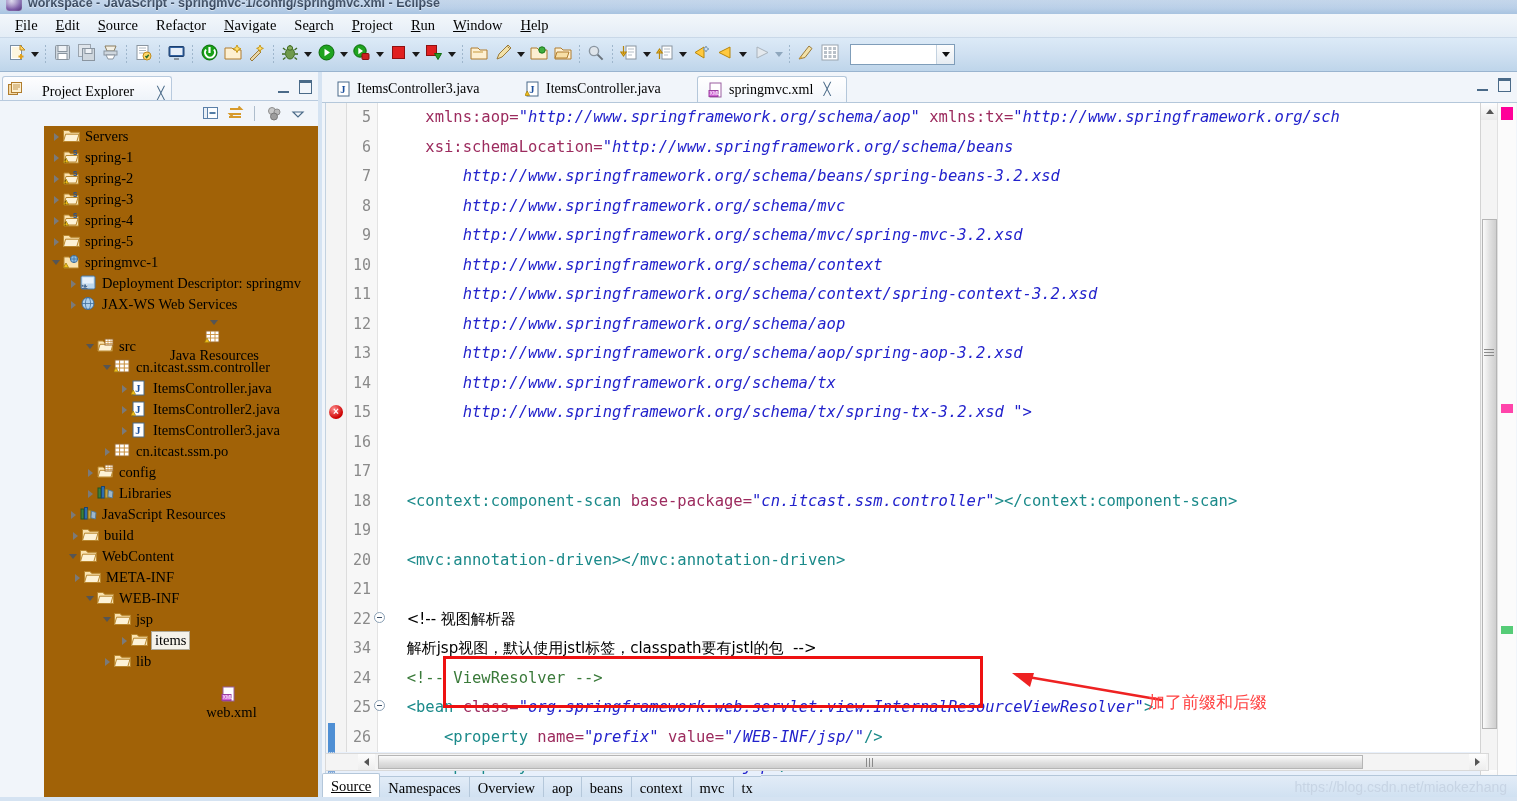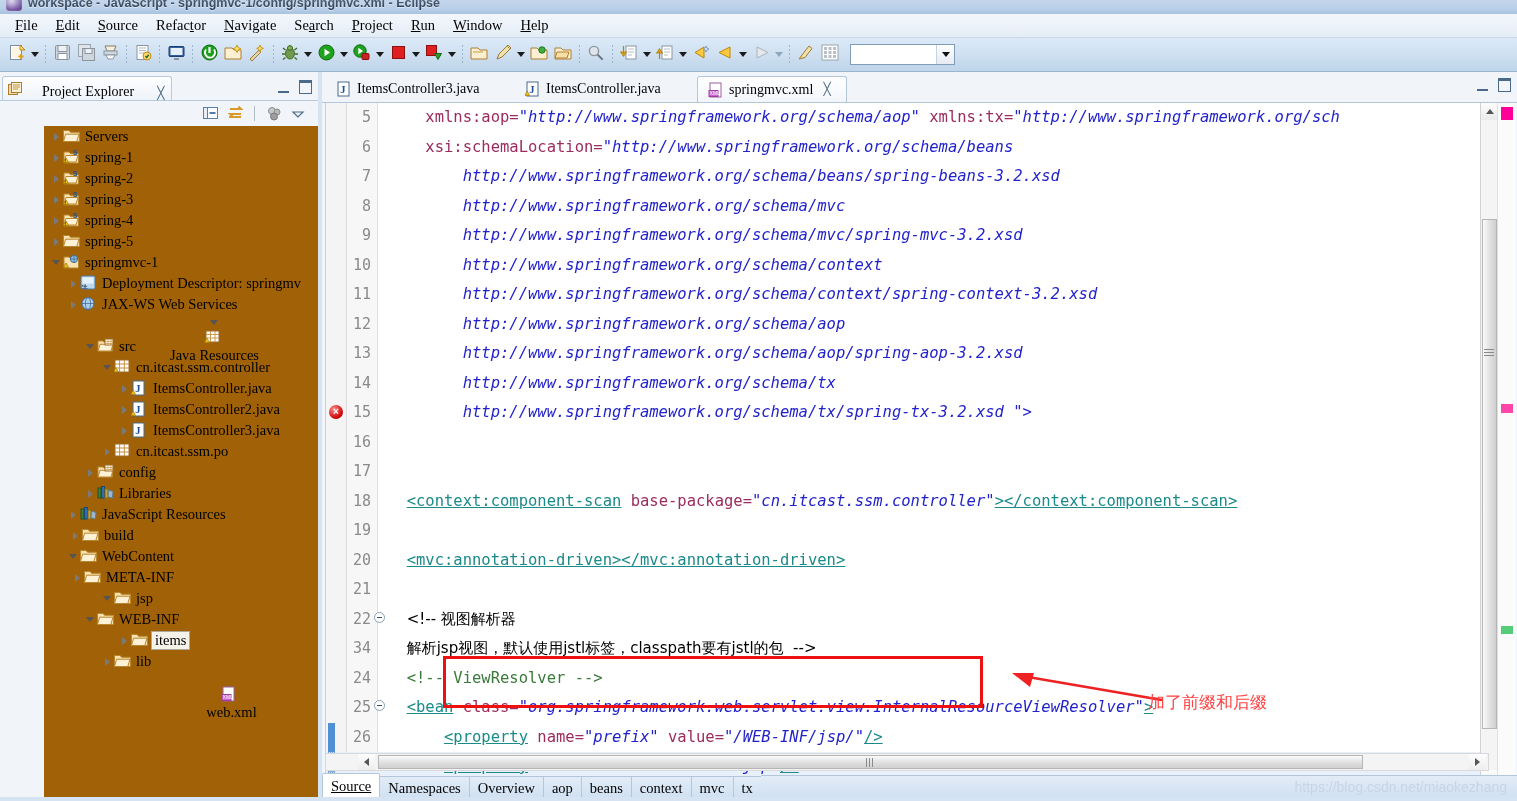--- a/index.html
+++ b/index.html
@@ -255,21 +255,21 @@
   }
   .chg-hatch {
     position: absolute; left: 2px; top: 0; width: 7px; height: 29.5px;
     background-image:
       repeating-linear-gradient(0deg, #7fa8d8 0 1px, transparent 1px 2px),
       repeating-linear-gradient(90deg, #7fa8d8 0 1px, transparent 1px 2px);
     background-color: #ccdcef;
   }
 
   
-  .s-tag { color: #1b8a8a; text-decoration: underline; }
+  .s-tag { color: #1b8a8a; }
   .s-attr { color: #9c2b5e; }
   .s-val { color: #2222cc; font-style: italic; }
   .s-cmt { color: #3a7a3a; }
   .s-plain { color: #000; }
   .s-cjk { color: #000; font-family: "DejaVu Sans", sans-serif; font-size: 15px; }
 
   
   .vsb {
     position: absolute; right: 19px; top: 31px; width: 17px; height: 684px;
     background: #f4f4f4; border-left: 1px solid #d3d3d3;
@@ -865,35 +865,35 @@
           <span class="tlabel">WebContent</span>
         </div>
         <div class="tnode" style="padding-left: 26px;">
           <span class="twist closed"></span>
           <span class="ticon"><svg width="17" height="15" viewBox="0 0 17 15">
               <path d="M0.5 2.5h5.5l1.6 1.8h8.9v9.2H0.5z" fill="#fae3b0" stroke="#b8862e"></path>
               <path d="M2.6 6.2h13.4l-2.2 7.3H0.5z" fill="#fdf2d6" stroke="#b8862e"></path>
             </svg></span>
           <span class="tlabel">META-INF</span>
         </div>
+        <div class="tnode" style="padding-left: 39px;">
+          <span class="twist open"></span>
+          <span class="ticon"><svg width="17" height="15" viewBox="0 0 17 15">
+              <path d="M0.5 2.5h5.5l1.6 1.8h8.9v9.2H0.5z" fill="#fae3b0" stroke="#b8862e"></path>
+              <path d="M2.6 6.2h13.4l-2.2 7.3H0.5z" fill="#fdf2d6" stroke="#b8862e"></path>
+            </svg></span>
+          <span class="tlabel">WEB-INF</span>
+        </div>
         <div class="tnode" style="padding-left: 56px;">
           <span class="twist open"></span>
           <span class="ticon"><svg width="17" height="15" viewBox="0 0 17 15">
               <path d="M0.5 2.5h5.5l1.6 1.8h8.9v9.2H0.5z" fill="#fae3b0" stroke="#b8862e"></path>
               <path d="M2.6 6.2h13.4l-2.2 7.3H0.5z" fill="#fdf2d6" stroke="#b8862e"></path>
             </svg></span>
           <span class="tlabel">jsp</span>
-        </div>
-        <div class="tnode" style="padding-left: 39px;">
-          <span class="twist open"></span>
-          <span class="ticon"><svg width="17" height="15" viewBox="0 0 17 15">
-              <path d="M0.5 2.5h5.5l1.6 1.8h8.9v9.2H0.5z" fill="#fae3b0" stroke="#b8862e"></path>
-              <path d="M2.6 6.2h13.4l-2.2 7.3H0.5z" fill="#fdf2d6" stroke="#b8862e"></path>
-            </svg></span>
-          <span class="tlabel">WEB-INF</span>
         </div>
         <div class="tnode sel" style="padding-left: 73px;">
           <span class="twist closed"></span>
           <span class="ticon"><svg width="17" height="15" viewBox="0 0 17 15">
               <path d="M0.5 2.5h5.5l1.6 1.8h8.9v9.2H0.5z" fill="#fae3b0" stroke="#b8862e"></path>
               <path d="M2.6 6.2h13.4l-2.2 7.3H0.5z" fill="#fdf2d6" stroke="#b8862e"></path>
             </svg></span>
           <span class="tlabel">items</span>
         </div>
         <div class="tnode" style="padding-left: 56px;">

